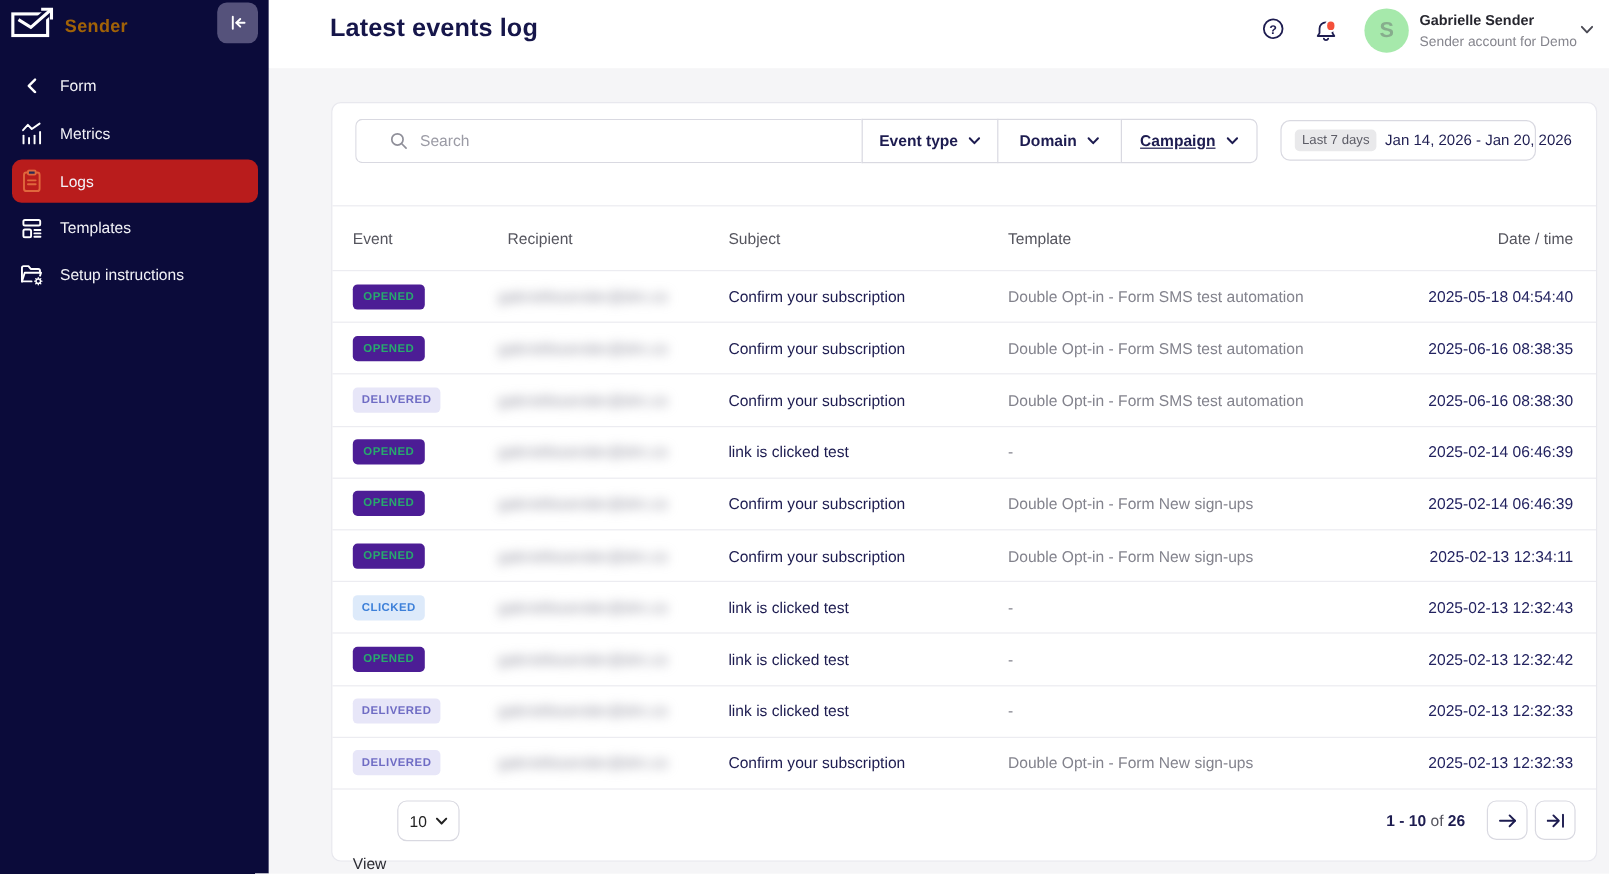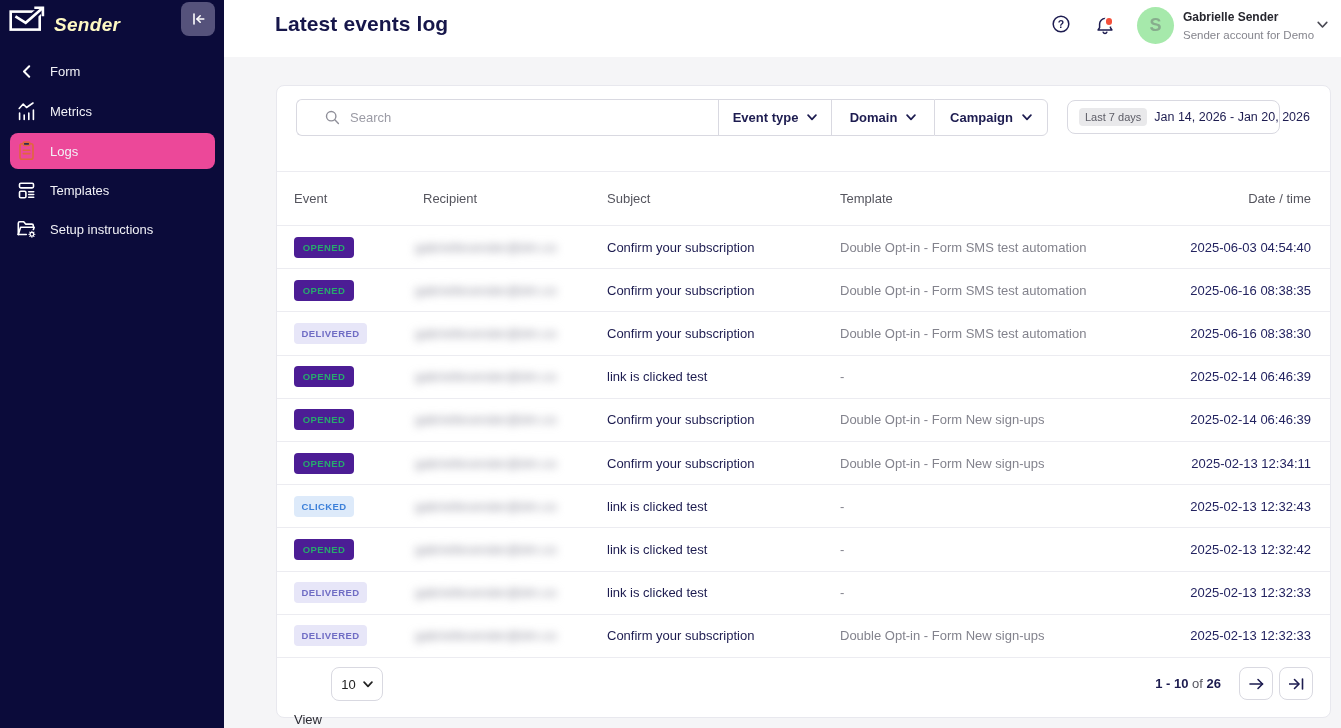--- a/index.html
+++ b/index.html
@@ -3,26 +3,26 @@
 <meta charset="utf-8">
 <style>
 * { margin:0; padding:0; box-sizing:border-box; }
 html,body { width:1341px; height:728px; overflow:hidden; }
 body { font-family:"Liberation Sans", sans-serif; background:#f5f5f7; }
 .app { display:flex; width:1341px; height:728px; }
 
 
 .sidebar { width:224px; height:728px; background:#0b0b3a; flex:0 0 224px; position:relative; color:#f2f2f7; }
 .logo-icon { position:absolute; left:8px; top:3px; }
-.brand { position:absolute; left:54px; top:14px; color:#fef9c3; font-size:19px; font-weight:700; letter-spacing:0.3px;font-style:italic; }
+.brand { position:absolute; left:54px; top:14px; color:#a16207; font-size:15px; font-weight:700; letter-spacing:0.3px; }
 .collapse-btn { position:absolute; left:181px; top:2px; width:34px; height:34px; background:#55527b; border-radius:8px; display:flex; align-items:center; justify-content:center; }
 .nav-item { position:absolute; left:10px; width:205px; height:36px; border-radius:8px; font-size:13px; color:#f2f2f7; }
 .nav-item .ni { position:absolute; left:4px; top:0; width:24px; height:36px; display:flex; align-items:center; justify-content:center; }
 .nav-item .nt { position:absolute; left:40px; top:50%; transform:translateY(-50%); white-space:nowrap; }
-.nav-item.active { background:#ec4899; }
+.nav-item.active { background:#b91c1c; }
 
 
 .main { flex:1; display:flex; flex-direction:column; }
 .topbar { height:57px; background:#fff; position:relative; }
 .topbar h1 { position:absolute; left:51px; top:12px; font-size:21px; font-weight:700; color:#16164a; letter-spacing:0.1px; }
 .tb-abs { position:absolute; }
 .bell-dot { position:absolute; left:9.5px; top:2px; width:6.5px; height:6.5px; background:#f4503a; border-radius:50%; box-shadow:0 0 0 1.8px #fff; }
 .avatar { position:absolute; left:913px; top:7px; width:37px; height:37px; background:#a6e9ab; border-radius:50%; text-align:center; line-height:37px; color:#87ad8d; font-size:18px; font-weight:700; }
 .nm { position:absolute; left:959px; top:10px; font-size:12px; font-weight:700; color:#26262e; }
 .sub { position:absolute; left:959px; top:29px; font-size:11.5px; color:#85858d; }
@@ -31,21 +31,21 @@
 .card { position:absolute; left:52px; top:28px; width:1055px; height:633px; background:#fff; border:1px solid #e8e8ee; border-radius:8px; }
 
 
 .fgroup { position:absolute; left:19px; top:13px; display:flex; height:37px; }
 .search { width:422px; border:1px solid #d9d9e1; border-right:none; border-radius:6px 0 0 6px; display:flex; align-items:center; padding-left:28px; }
 .search .ph { color:#9b9ba5; font-size:13px; margin-left:10px; }
 .fbtn { border:1px solid #d9d9e1; border-right:none; display:flex; align-items:center; justify-content:center; font-size:13px; font-weight:700; color:#1d1c50; }
 .fbtn span { margin-right:9px; }
 .fbtn.b1 { width:113px; }
 .fbtn.b2 { width:103px; }
-.fbtn.b3 { width:114px; border-right:1px solid #d9d9e1; border-radius:0 6px 6px 0; }
+.fbtn.b3 { width:114px; border-right:1px solid #d9d9e1; border-radius:0 6px 6px 0;text-decoration:underline; }
 .daterange { position:absolute; left:790px; top:14px; width:213px; height:34px; border:1px solid #d9d9e1; border-radius:8px; display:flex; align-items:center; padding:0 8px 0 11px; font-size:12.5px; color:#1d1c50; white-space:nowrap; }
 .pill { background:#e9e9eb; color:#5c5c66; font-size:11px; padding:3px 6px; border-radius:4px; margin-right:7px; white-space:nowrap; }
 
 
 .table { position:absolute; left:0; top:85px; width:100%; }
 .thead, .trow { display:flex; align-items:center; }
 .thead { height:55px; border-top:1px solid #ececf1; border-bottom:1px solid #ececf1; color:#55555e; font-size:13px; }
 .thead div { color:#55555e !important; }
 .trow { height:43.2px; border-bottom:1px solid #ececf1; font-size:13px; }
 .c-event { width:146px; padding-left:17px; flex:0 0 146px; }
@@ -213,21 +213,21 @@
             <div class="c-templ">Template</div>
             <div class="c-date">Date / time</div>
           </div>
           <div class="trow">
               <div class="c-event"><span class="badge b-open">OPENED</span></div>
               <div class="c-recip">
                 <div class="blurline">gabriellesender@dm.co</div>
               </div>
               <div class="c-subj">Confirm your subscription</div>
               <div class="c-templ">Double Opt-in - Form SMS test automation</div>
-              <div class="c-date">2025-06-03 04:54:40</div>
+              <div class="c-date">2025-05-18 04:54:40</div>
             </div>
           <div class="trow">
               <div class="c-event"><span class="badge b-open">OPENED</span></div>
               <div class="c-recip">
                 <div class="blurline">gabriellesender@dm.co</div>
               </div>
               <div class="c-subj">Confirm your subscription</div>
               <div class="c-templ">Double Opt-in - Form SMS test automation</div>
               <div class="c-date">2025-06-16 08:38:35</div>
             </div>

